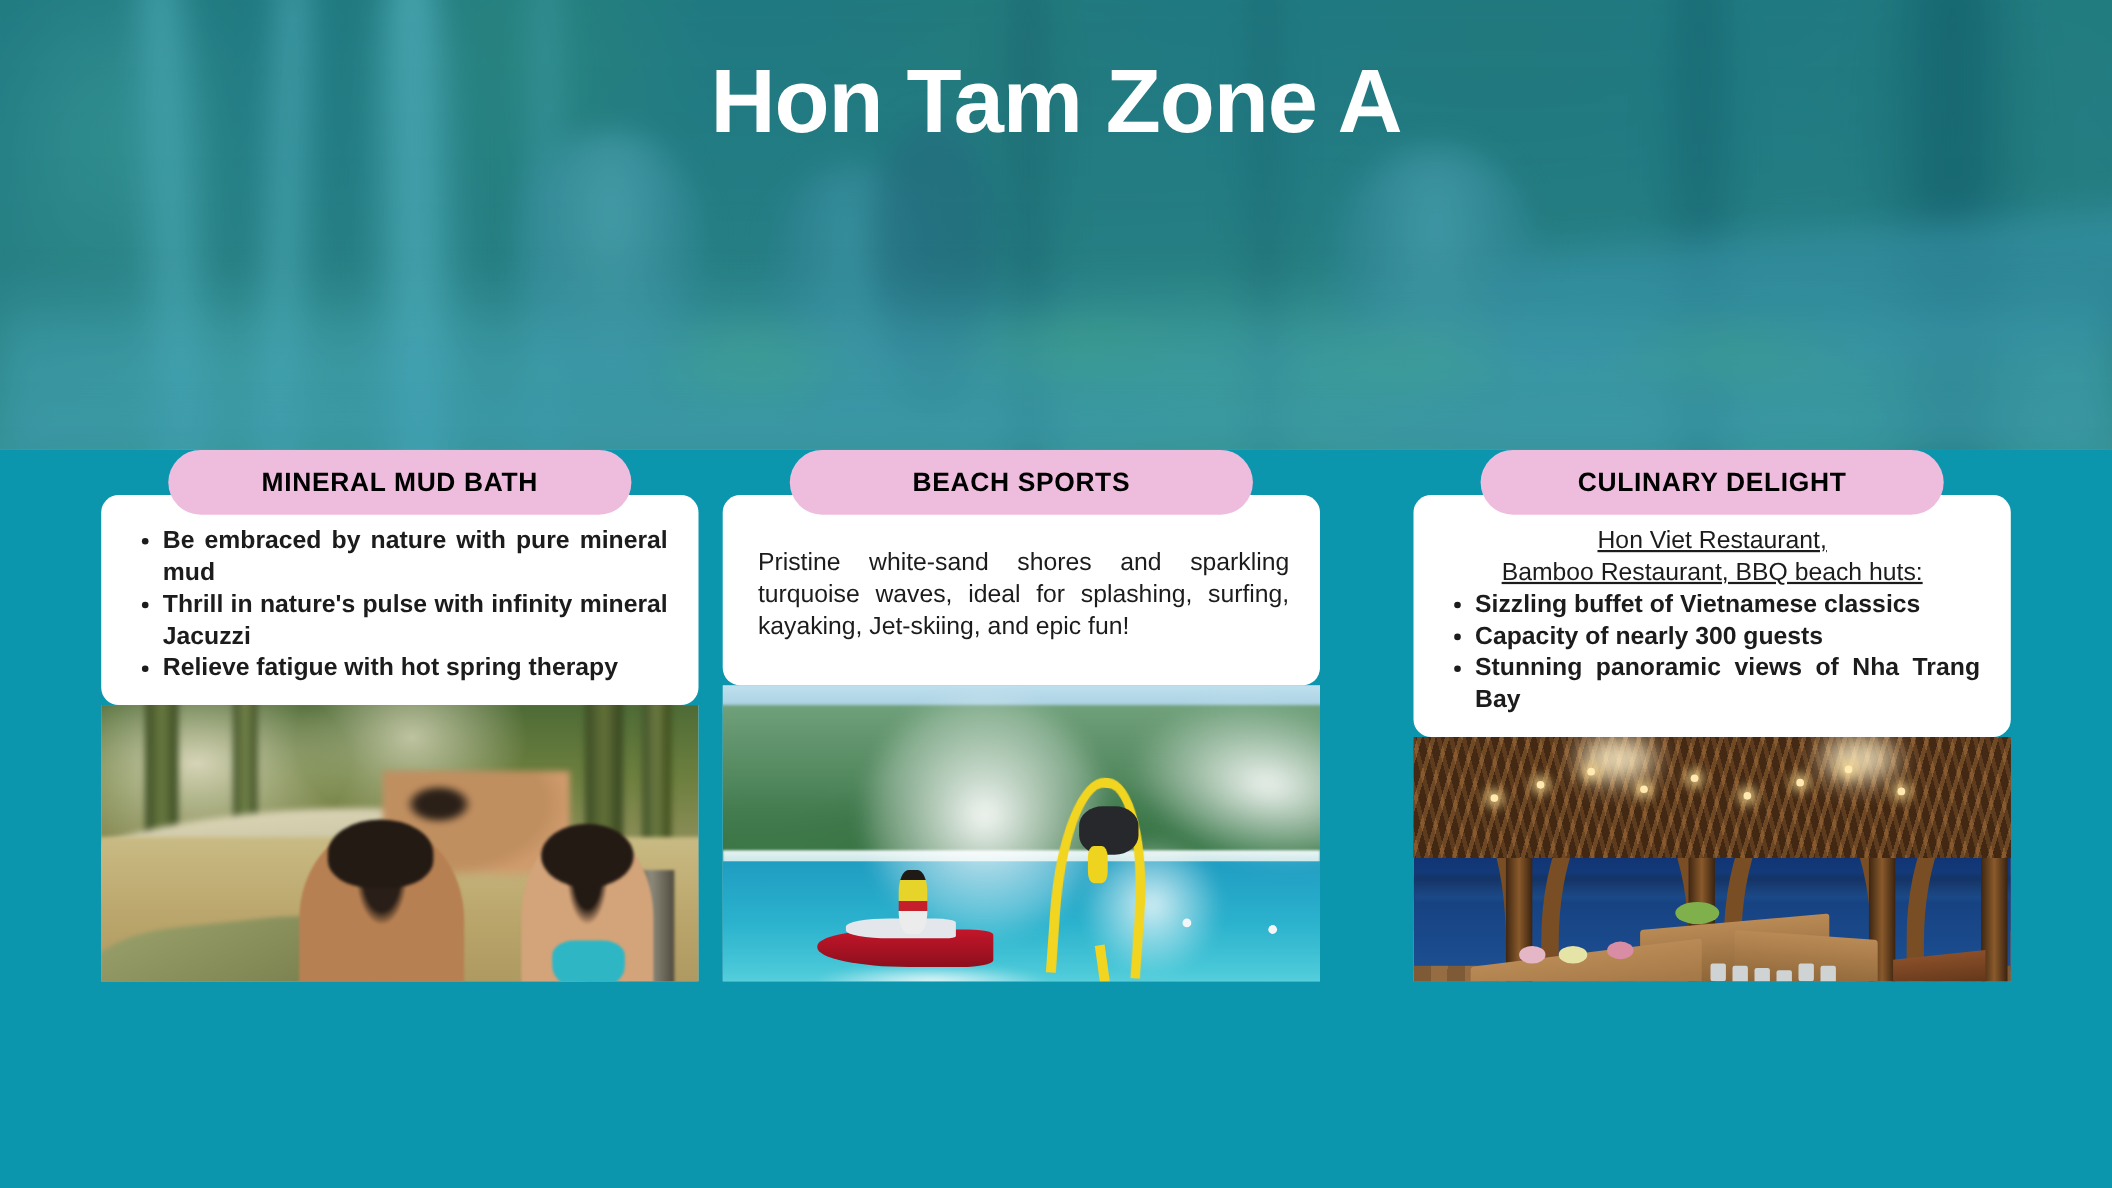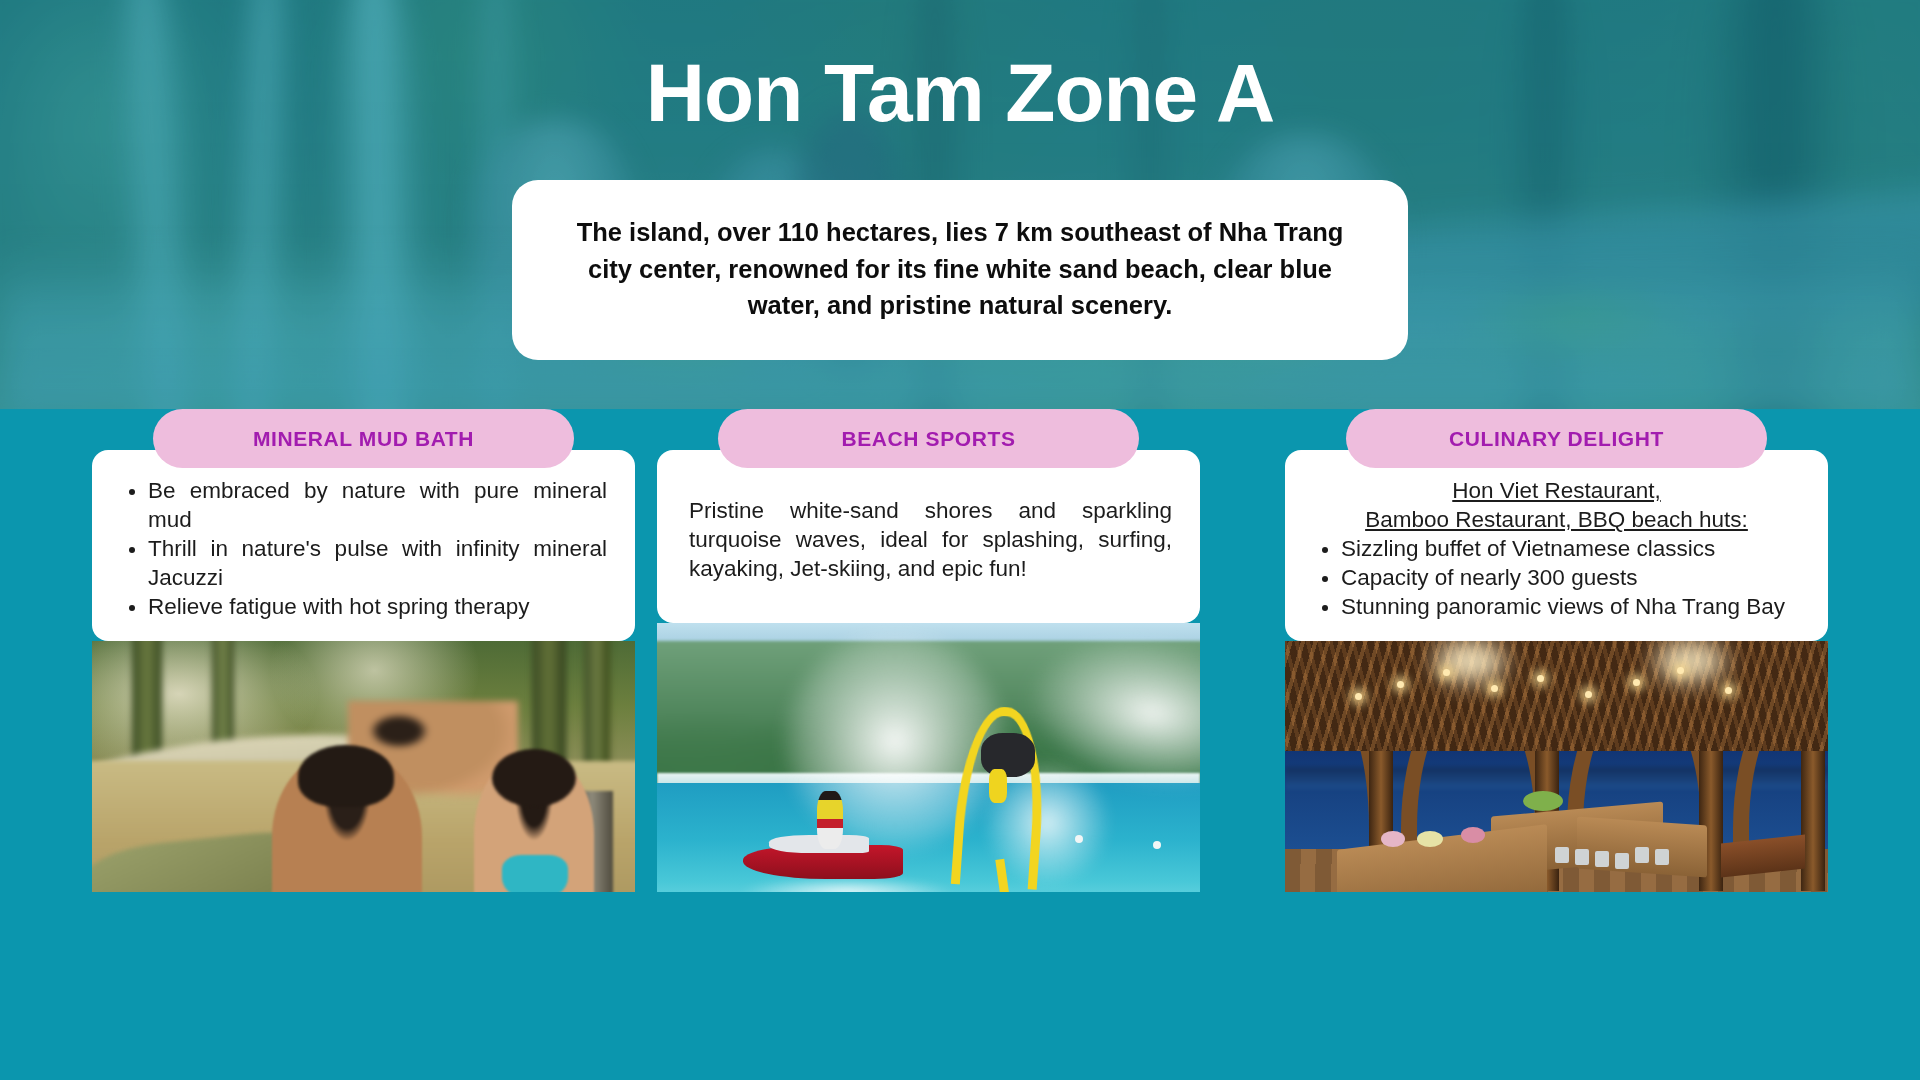--- a/index.html
+++ b/index.html
@@ -86,33 +86,33 @@
   .col{width:543px;}
 
   .badge{
     position:relative;z-index:3;
     margin:0 auto;width:421px;height:59px;
     background:#eebddd;border-radius:30px;
     display:flex;align-items:center;justify-content:center;
     text-align:center;
   }
   .badge-label{
-    font-size:21px;font-weight:bold;color:#a21caf;letter-spacing:.6px;
+    font-size:24px;font-weight:bold;color:#000000;letter-spacing:.6px;
   }
   .card{
     position:relative;z-index:2;margin-top:-18px;
     background:#ffffff;border-radius:16px;
     padding:26px 28px 20px;
   }
   .card-body{font-size:22.5px;line-height:1.29;color:#1c1c1c;}
   .card-lead{text-align:center;text-decoration:underline;}
   .card-para{text-align:justify;text-justify:inter-word;}
   ul.bullets{list-style:none;}
   ul.bullets li{
-    position:relative;padding-left:28px;text-align:justify;text-justify:inter-word;
+    position:relative;padding-left:28px;text-align:justify;text-justify:inter-word;font-weight:bold;
   }
   ul.bullets li::before{
     content:"";position:absolute;left:9px;top:.56em;
     width:6px;height:6px;border-radius:50%;background:#1c1c1c;
   }
   ul.bullets li:last-child{text-align:justify;}
   .photo{
     position:relative;z-index:1;margin-top:0;height:294px;overflow:hidden;
     background:#9ec6cf;
   }
@@ -251,23 +251,20 @@
       <div class="hp-person p3"></div>
       <div class="hp-person p4"></div>
       <div class="hp-foliage"></div>
       <div class="hp-water"></div>
     </div>
     <div class="hero-tint"></div>
     <div class="hero-tint2"></div>
 
     <div class="hero-title">Hon Tam Zone A</div>
 
-    <div class="hero-card">
-      <div class="hero-card-text">The island, over 110 hectares, lies 7 km southeast of Nha Trang city center, renowned for its fine white sand beach, clear blue water, and pristine natural scenery.</div>
-    </div>
   </div>
 
   <div class="columns">
 
     <div class="col col-1">
       <div class="badge">
         <span class="badge-label">MINERAL MUD BATH</span>
       </div>
       <div class="card">
         <div class="card-body">

